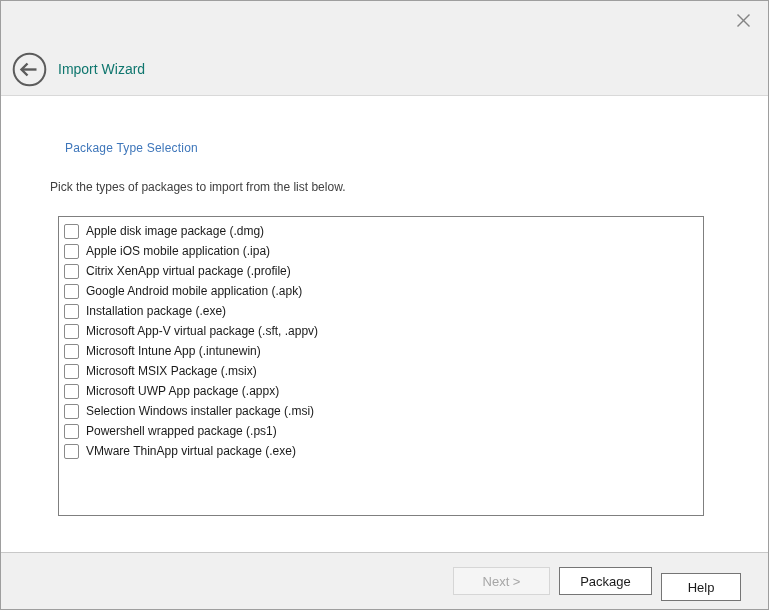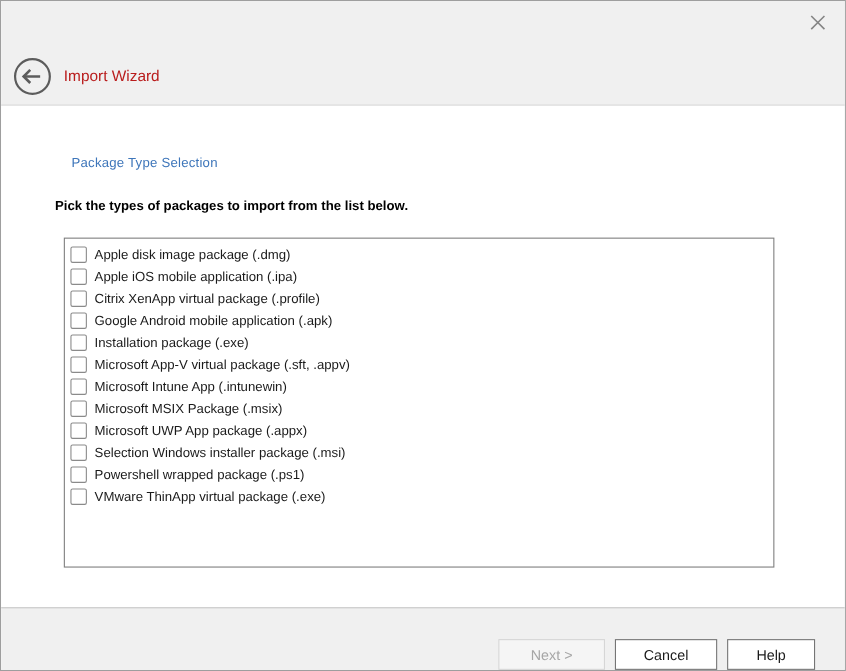--- a/index.html
+++ b/index.html
@@ -37,41 +37,40 @@
   }
   .back-btn {
     width:36px; height:36px;
     background:transparent; border:none; padding:0;
     display:flex; align-items:center; justify-content:center;
     cursor:pointer;
   }
   .header-title {
     margin-left:11px;
     font-size:14px;
-    color:#b91c1c;
+    color:#0f766e;
   }
   
   .content {
     flex:1;
     background:#ffffff;
     padding:29px 0 0 48px;
     box-sizing:border-box;
   }
   .page-title {
     margin:16px;
     font-size:12px;
     font-weight:400;
     color:#3e76ba;
     letter-spacing:0.2px;
   }
   .subtitle {
     margin:25px 0 0 1px;
     font-size:12px;
-    color:#000000;
-    font-weight:bold;
+    color:#404040;
   }
   .listbox {
     margin:22px 0 0 9px;
     width:646px; height:300px;
     box-sizing:border-box;
     border:1px solid #7f7f7f;
     background:#ffffff;
     padding-top:4px;
     overflow:hidden;
   }
@@ -96,21 +95,21 @@
     white-space:nowrap;
     text-align:center;
   }
   
   .footer {
     flex:none;
     height:57px;
     box-sizing:border-box;
     background:#f0f0f0;
     border-top:1px solid #c8c8c8;
-    display:flex; align-items:flex-end; justify-content:flex-end;
+    display:flex; align-items:center; justify-content:flex-end;
     gap:9px;
     padding-right:27px;
   }
   .btn {
     height:28px;
     font-family:inherit;
     font-size:13px;
     box-sizing:border-box;
     cursor:pointer;
   }
@@ -228,17 +227,17 @@
 
         <div class="row">
           <span class="checkbox"></span>
           <span class="row-label">VMware ThinApp virtual package (.exe)</span>
         </div>
       </div>
   </div>
 
   <div class="footer">
     <button class="btn btn-next" disabled="">Next &gt;</button>
-    <button class="btn btn-cancel">Cancel</button>
+    <button class="btn btn-cancel">Package</button>
     <button class="btn btn-help">Help</button>
   </div>
 
 </div>
 
 </body></html>

